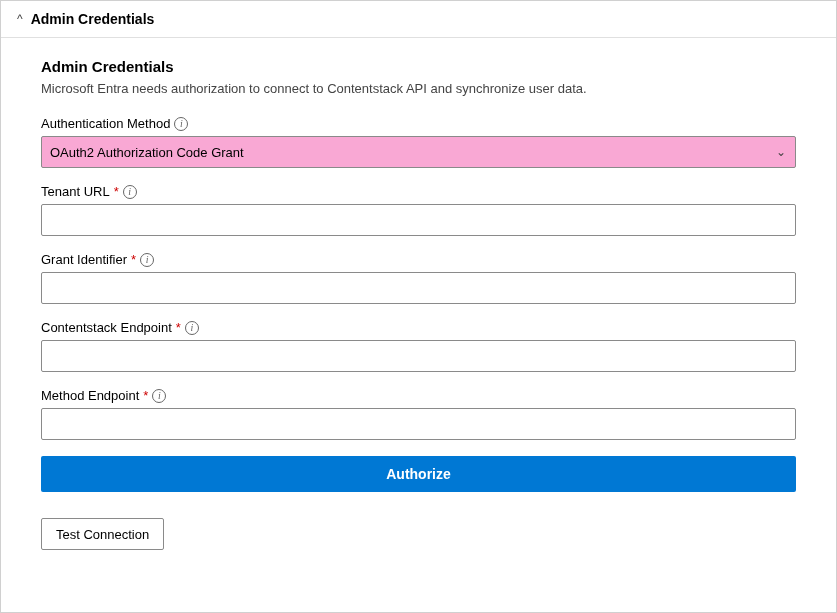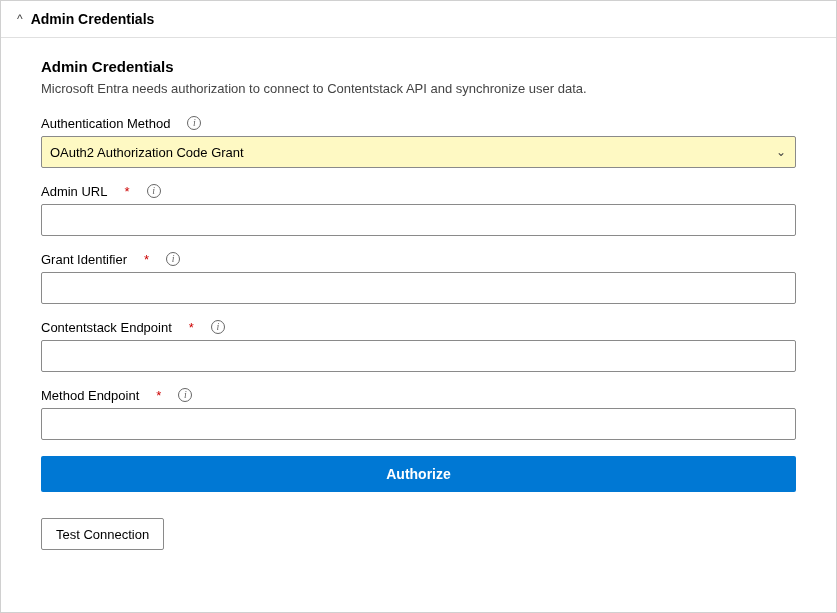--- a/index.html
+++ b/index.html
@@ -64,22 +64,22 @@
 
     .field-group {
       margin-bottom: 16px;
     }
 
     .field-label {
       font-size: 13px;
       color: #000;
       margin-bottom: 5px;
       display: flex;
-      align-items: flex-start;
-      gap: 17px;
+      align-items: center;
+      gap: 4px;
     }
 
     .required-star {
       color: #c00;
       font-size: 13px;
     }
 
     .info-icon {
       display: inline-flex;
       align-items: center;
@@ -113,21 +113,21 @@
     }
 
     .field-select {
       width: 100%;
       height: 32px;
       border: 1px solid #8a8a8a;
       border-radius: 2px;
       padding: 4px 32px 4px 8px;
       font-size: 13px;
       color: #000;
-      background: #fef9c3;
+      background: #f9a8d4;
       appearance: none;
       -webkit-appearance: none;
       cursor: pointer;
       outline: none;
     }
 
     .select-chevron {
       position: absolute;
       right: 10px;
       top: 50%;
@@ -190,21 +190,21 @@
       <div class="select-wrapper">
         <select class="field-select">
           <option>OAuth2 Authorization Code Grant</option>
         </select>
         <span class="select-chevron">⌄</span>
       </div>
     </div>
 
     <div class="field-group">
       <div class="field-label">
-        <span>Admin URL</span>
+        <span>Tenant URL</span>
         <span class="required-star">*</span>
         <span class="info-icon">i</span>
       </div>
       <input type="text" class="field-input" value="" style="">
     </div>
 
     <div class="field-group">
       <div class="field-label">
         <span>Grant Identifier</span>
         <span class="required-star">*</span>

